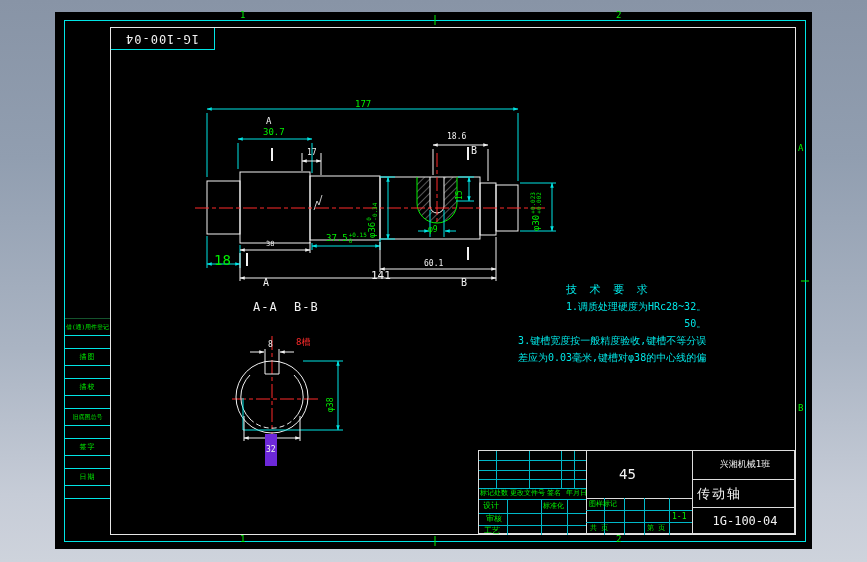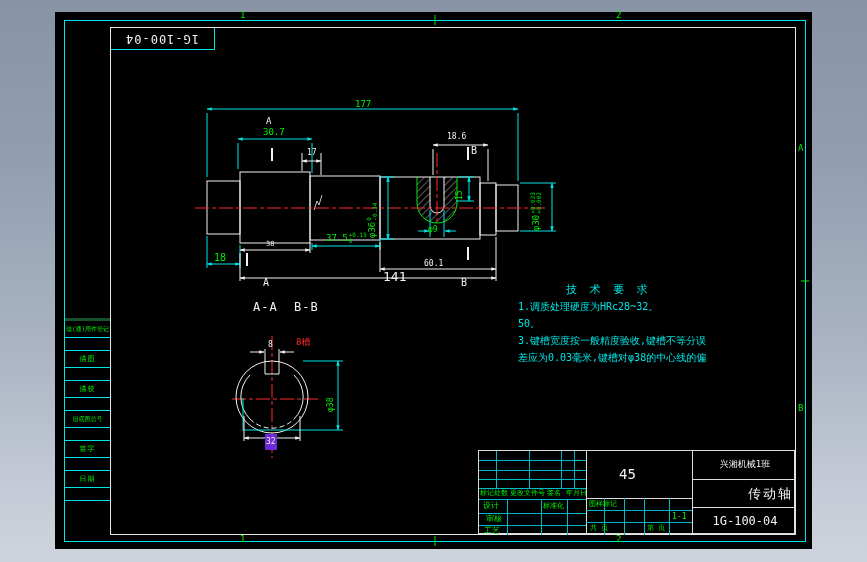--- a/index.html
+++ b/index.html
@@ -8,26 +8,26 @@
   .canvas{position:absolute;left:55px;top:12px;width:757px;height:537px;background:#000;}
   .frame-cyan{position:absolute;left:64px;top:20px;width:740px;height:520px;border:1px solid #00e5e5;}
   .frame-white{position:absolute;left:110px;top:27px;width:684px;height:506px;border:1px solid #e6e6e6;}
   .t{position:absolute;line-height:1;white-space:pre;font-family:"DejaVu Sans Mono","DejaVu Sans",sans-serif;}
   .g{color:#00f000}.w{color:#f2f2f2}.c{color:#00e5e5}.r{color:#ff2b2b}
   .tol{display:inline-flex;flex-direction:column;justify-content:center;vertical-align:middle;margin-left:1px;}
   .tol i{font-style:normal;font-size:6px;line-height:6px;}
   .rot{transform:rotate(-90deg);transform-origin:left top;display:flex;align-items:center;}
   .stamp{position:absolute;left:111px;top:28px;width:103px;height:21px;border-right:1px solid #00e5e5;border-bottom:1px solid #00e5e5;display:flex;align-items:center;justify-content:center;}
   .stamp span{transform:rotate(180deg);color:#f2f2f2;font-size:12px;letter-spacing:1px;}
-  .ls{position:absolute;left:65px;top:318px;width:45px;border-top:3px solid #14532d;text-decoration:underline;}
+  .ls{position:absolute;left:65px;top:318px;width:45px;border-top:1px solid #14532d;text-decoration:underline;}
   .ls .row{border-bottom:1px solid #00e5e5;display:flex;align-items:center;justify-content:center;color:#00f000;overflow:hidden;}
   .ls .lab{height:16px;font-size:7px;letter-spacing:1px;}
   .ls .lab.tiny{font-size:6px;letter-spacing:0;}
   .ls .sp{height:12px;}
-  .tech{position:absolute;left:518px;top:298px;color:#00e5e5;font-size:10px;}
+  .tech{position:absolute;left:518px;top:298px;color:#00e5e5;font-size:10px;text-align:right;}
   .tech div{height:17px;line-height:17px;white-space:pre;}
   .tb{position:absolute;left:478px;top:450px;width:317px;height:84px;border:1px solid #dcdcdc;box-sizing:border-box;}
   .tb .vlw,.tb .hlw{position:absolute;background:#dcdcdc;}
   .tb .vlc,.tb .hlc{position:absolute;background:#00b8c8;}
   .tb .txt{position:absolute;line-height:1;white-space:pre;}
 </style>
 </head>
 <body>
 
 <div id="page">
@@ -197,35 +197,35 @@
   <span class="t g" style="left:263px;top:128px;font-size:9px">30.7</span>
   <span class="t w" style="left:307px;top:149px;font-size:8px">17</span>
   <span class="t w" style="left:447px;top:133px;font-size:8px">18.6</span>
   <span class="t w" style="left:471px;top:146px;font-size:10px">B</span>
   <span class="t g rot" style="left:456px;top:200px;font-size:8px"><span>15</span></span>
   <span class="t g" style="left:428px;top:226px;font-size:8px">φ9</span>
   <span class="t g rot" style="left:366px;top:238px;font-size:9px">
     <span>φ36</span><span class="tol"><i>0</i><i>-0.34</i></span>
   </span>
   <span class="t g" style="left:326px;top:232px;font-size:9px"><span>37.5</span><span class="tol"><i>+0.15</i><i>0</i></span></span>
-  <span class="t g" style="left:214px;top:253px;font-size:10px">18</span>
+  <span class="t g" style="left:214px;top:253px;font-size:14px">18</span>
   <span class="t w" style="left:266px;top:241px;font-size:7px">38</span>
   <span class="t w" style="left:424px;top:260px;font-size:8px">60.1</span>
-  <span class="t w" style="left:383px;top:270px;font-size:13px">141</span>
+  <span class="t w" style="left:371px;top:270px;font-size:11px">141</span>
   <span class="t w" style="left:263px;top:278px;font-size:10px">A</span>
   <span class="t w" style="left:461px;top:278px;font-size:10px">B</span>
   <span class="t g rot" style="left:530px;top:231px;font-size:9px">
     <span>φ30</span><span class="tol"><i>+0.023</i><i>+0.002</i></span>
   </span>
 
   <span class="t w" style="left:253px;top:301px;font-size:12px;letter-spacing:1px">A-A  B-B</span>
   <span class="t w" style="left:268px;top:341px;font-size:8px">8</span>
   <span class="t r" style="left:296px;top:338px;font-size:9px">8槽</span>
   <span class="t g rot" style="left:327px;top:412px;font-size:8px"><span>φ38</span></span>
-  <span class="t w" style="left:265px;top:434px;font-size:8px;background:#6d28d9;padding:4px 1px">32</span>
+  <span class="t w" style="left:265px;top:434px;font-size:8px;background:#6d28d9;padding:12px 1px">32</span>
 
   <span class="t c" style="left:566px;top:284px;font-size:11px;letter-spacing:3px">技 术 要 求</span>
   <div class="tech">
     <div>1.调质处理硬度为HRc28~32。</div>
     <div>50。</div>
     <div>3.键槽宽度按一般精度验收,键槽不等分误</div>
     <div>差应为0.03毫米,键槽对φ38的中心线的偏</div>
   </div>
 
   <div class="tb">
@@ -250,21 +250,21 @@
     <div class="vlc" style="left:88px;top:48px;width:1px;height:36px"></div>
     <div class="hlc" style="left:107px;top:59px;width:106px;height:1px"></div>
     <div class="hlc" style="left:107px;top:71px;width:106px;height:1px"></div>
     <div class="vlc" style="left:125px;top:47px;width:1px;height:37px"></div>
     <div class="vlc" style="left:145px;top:47px;width:1px;height:37px"></div>
     <div class="vlc" style="left:165px;top:47px;width:1px;height:37px"></div>
     <div class="vlc" style="left:190px;top:47px;width:1px;height:37px"></div>
 
     <span class="txt" style="left:140px;top:16px;color:#f2f2f2;font-size:14px">45</span>
     <span class="txt" style="left:218px;top:9px;width:96px;text-align:center;color:#f2f2f2;font-size:9px">兴湘机械1班</span>
-    <span class="txt" style="left:218px;top:36px;width:96px;text-align:right;color:#f2f2f2;font-size:13px;letter-spacing:2px">传动轴</span>
+    <span class="txt" style="left:218px;top:36px;width:96px;text-align:left;color:#f2f2f2;font-size:13px;letter-spacing:2px">传动轴</span>
     <span class="txt" style="left:218px;top:64px;width:96px;text-align:center;color:#f2f2f2;font-size:12px">1G-100-04</span>
     <span class="txt" style="left:1px;top:39px;color:#00f000;font-size:7px">标记处数</span>
     <span class="txt" style="left:31px;top:39px;color:#00f000;font-size:7px">更改文件号</span>
     <span class="txt" style="left:68px;top:39px;color:#00f000;font-size:7px">签名</span>
     <span class="txt" style="left:87px;top:39px;color:#00f000;font-size:7px">年月日</span>
     <span class="txt" style="left:4px;top:51px;color:#00f000;font-size:8px">设计</span>
     <span class="txt" style="left:64px;top:52px;color:#00f000;font-size:7px">标准化</span>
     <span class="txt" style="left:7px;top:64px;color:#00f000;font-size:8px">审核</span>
     <span class="txt" style="left:5px;top:76px;color:#00f000;font-size:8px">工艺</span>
     <span class="txt" style="left:110px;top:50px;color:#00f000;font-size:7px">图样标记</span>

